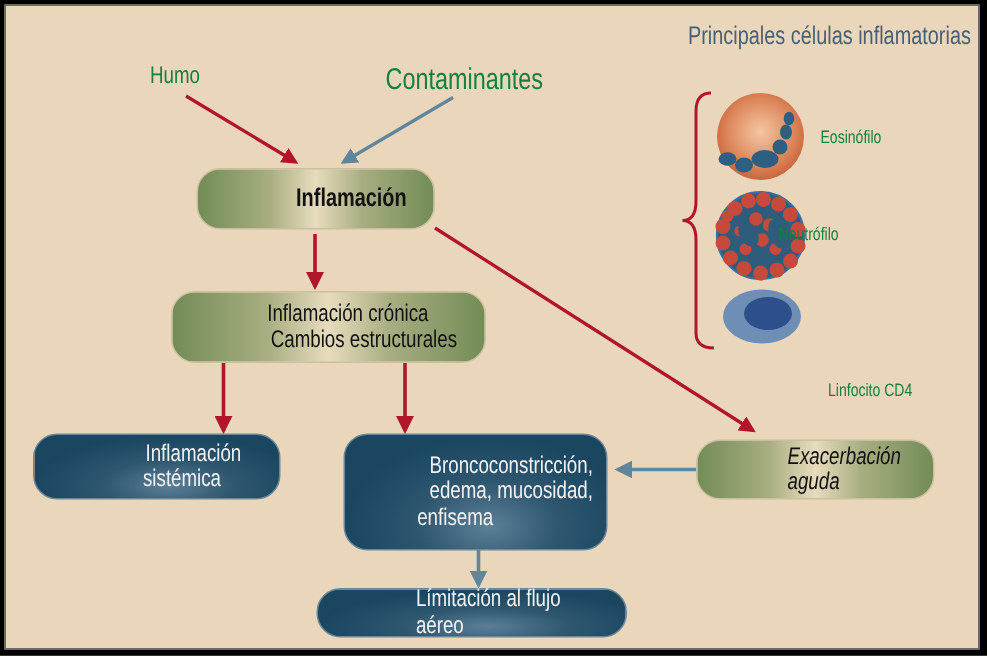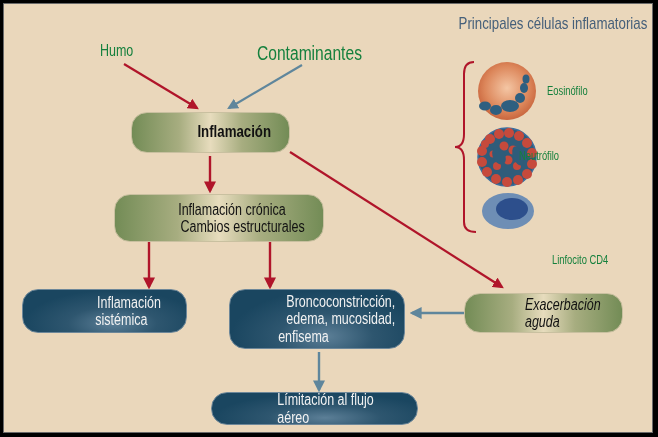--- a/index.html
+++ b/index.html
@@ -133,21 +133,21 @@
     </div>
   </div>
 
   <div class="box blue" style="left:18px; top:285px; width:165px; height:44px; font-size:16px;">
     <div>
       <div><span class="narrow">Inflamación</span></div>
       <div><span class="narrow">sistémica</span></div>
     </div>
   </div>
 
-  <div class="box blue" style="left:225px; top:285px; width:176px; height:60px; font-size:16px;">
+  <div class="box blue" style="left:225px; top:285px; width:176px; height:78px; font-size:16px;">
     <div>
       <div><span class="narrow">Broncoconstricción,</span></div>
       <div><span class="narrow">edema, mucosidad,</span></div>
       <div><span class="narrow">enfisema</span></div>
     </div>
   </div>
 
   <div class="box green" style="left:460px; top:289px; width:159px; height:40px; font-size:16px;font-style:italic;">
     <span class="narrow">Exacerbación aguda</span>
   </div>

